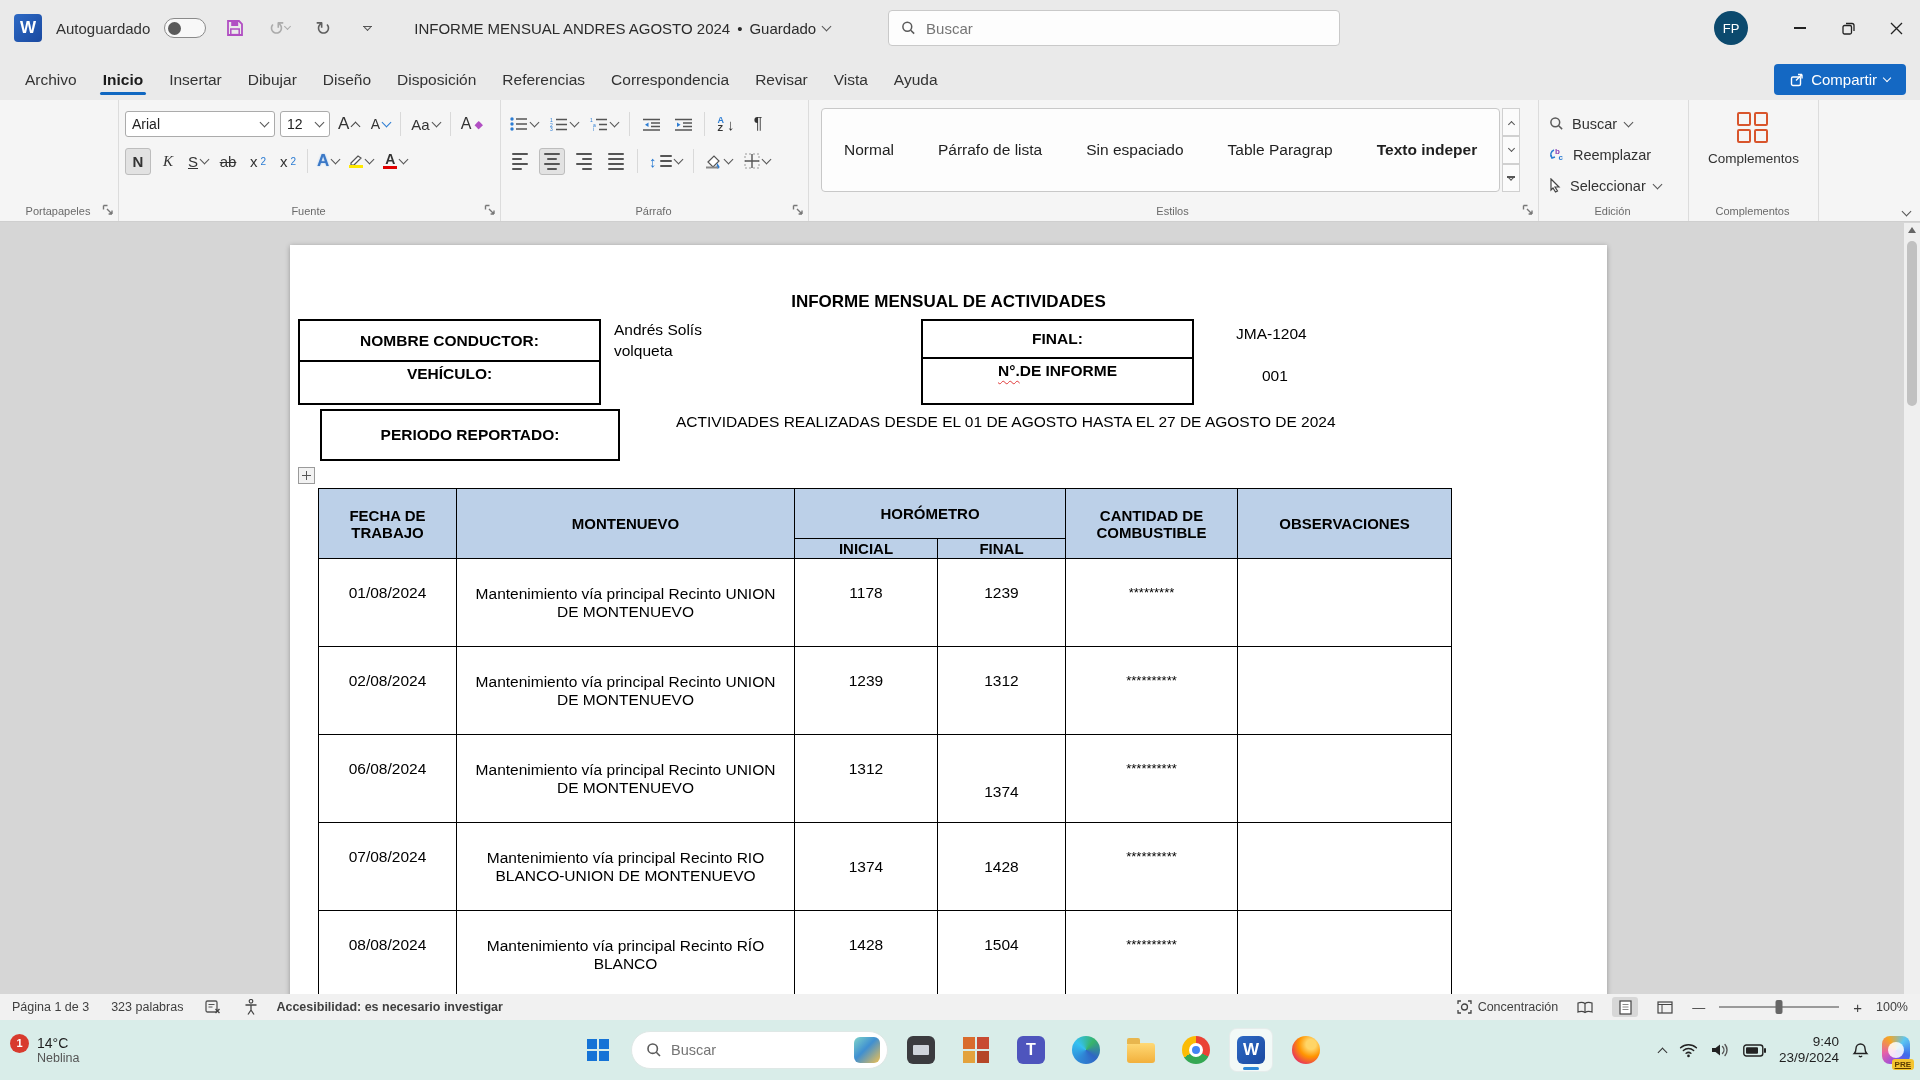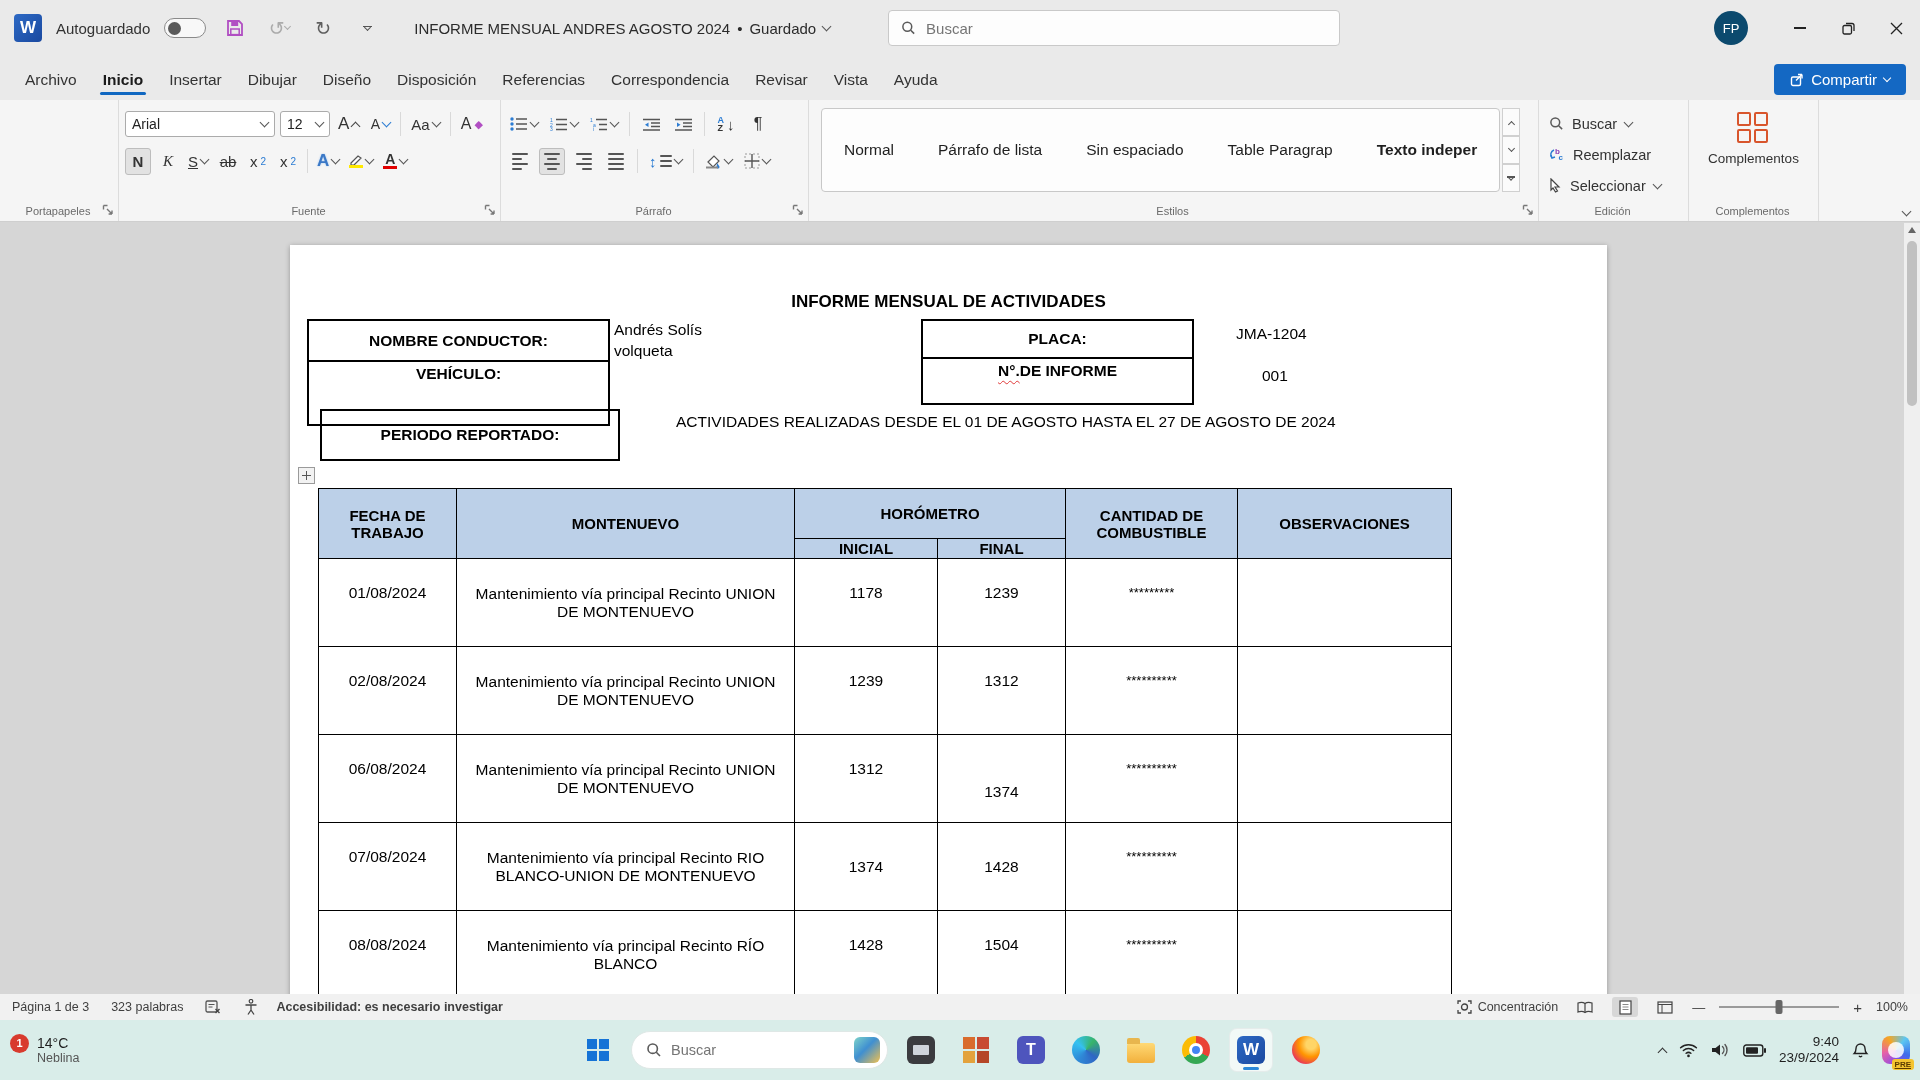--- a/index.html
+++ b/index.html
@@ -538,36 +538,36 @@
 
   <div style="flex:1;position:relative">
     <span class="chv collapse-chv"></span>
   </div>
 </div>
 
 <div class="docarea">
   <div class="page">
     <div class="doc-title-line">INFORME MENSUAL DE ACTIVIDADES</div>
 
-    <div class="fbox" style="left:17px;top:74px;width:303px;height:107px">
+    <div class="fbox" style="left:8px;top:74px;width:303px;height:86px">
       <div class="fcell" style="height:41px;border-bottom:2px solid #000">
           <span>NOMBRE CONDUCTOR:</span>
         </div>
       <div class="fcell" style="height:41px;align-items:flex-start;padding-top:3px">
           <span>VEHÍCULO:</span>
         </div>
     </div>
     <div class="freetext" style="left:324px;top:74px">
       <div>Andrés Solís</div>
       <div>volqueta</div>
     </div>
 
     <div class="fbox" style="left:631px;top:74px;width:273px;height:86px">
       <div class="fcell" style="height:38px;border-bottom:2px solid #000">
-          <span>PLACA:</span>
+          <span>FINAL:</span>
         </div>
       <div class="fcell" style="height:44px;align-items:flex-start;padding-top:3px">
         <span class="wavy">N°.</span>
           <span> DE INFORME</span>
       </div>
     </div>
     <div class="freetext" style="left:946px;top:78px">JMA-1204</div>
     <div class="freetext" style="left:972px;top:120px">001</div>
 
     <div class="fbox fcell" style="left:30px;top:164px;width:300px;height:52px;border-width:2.5px">

